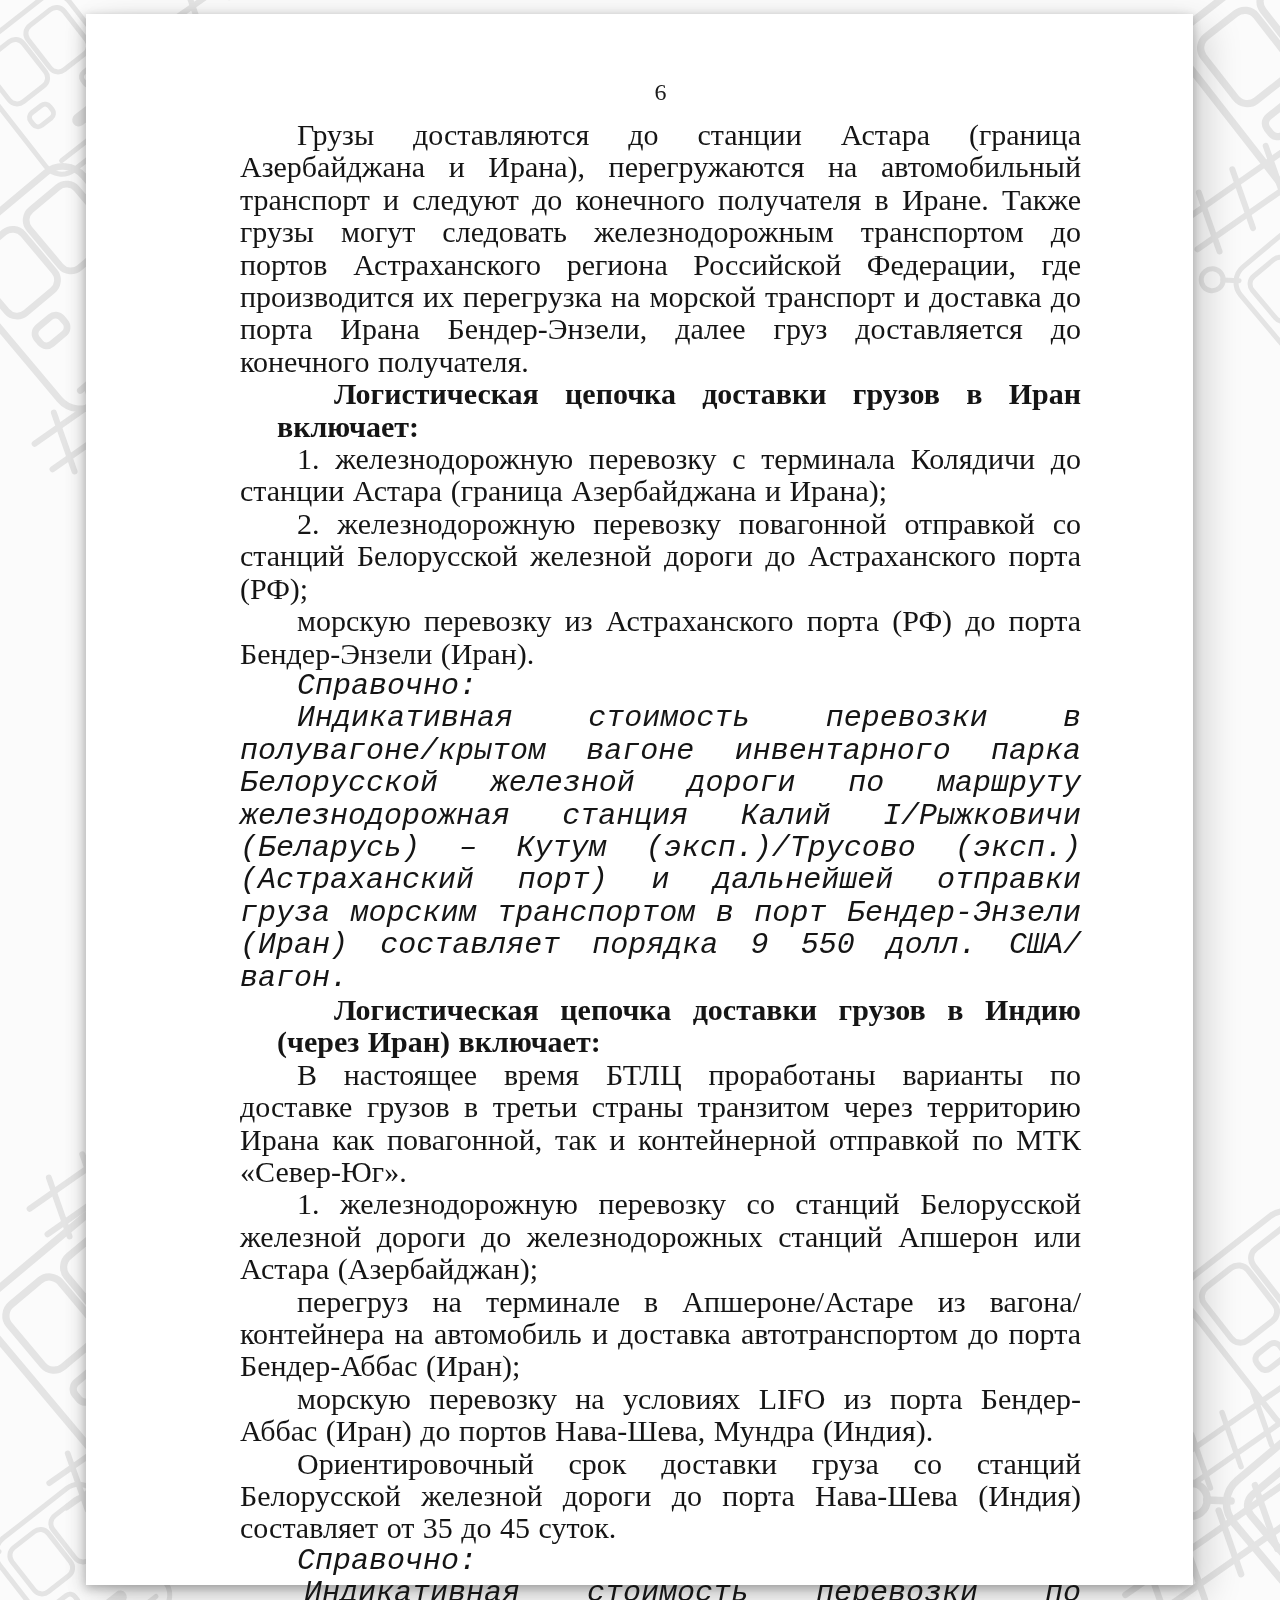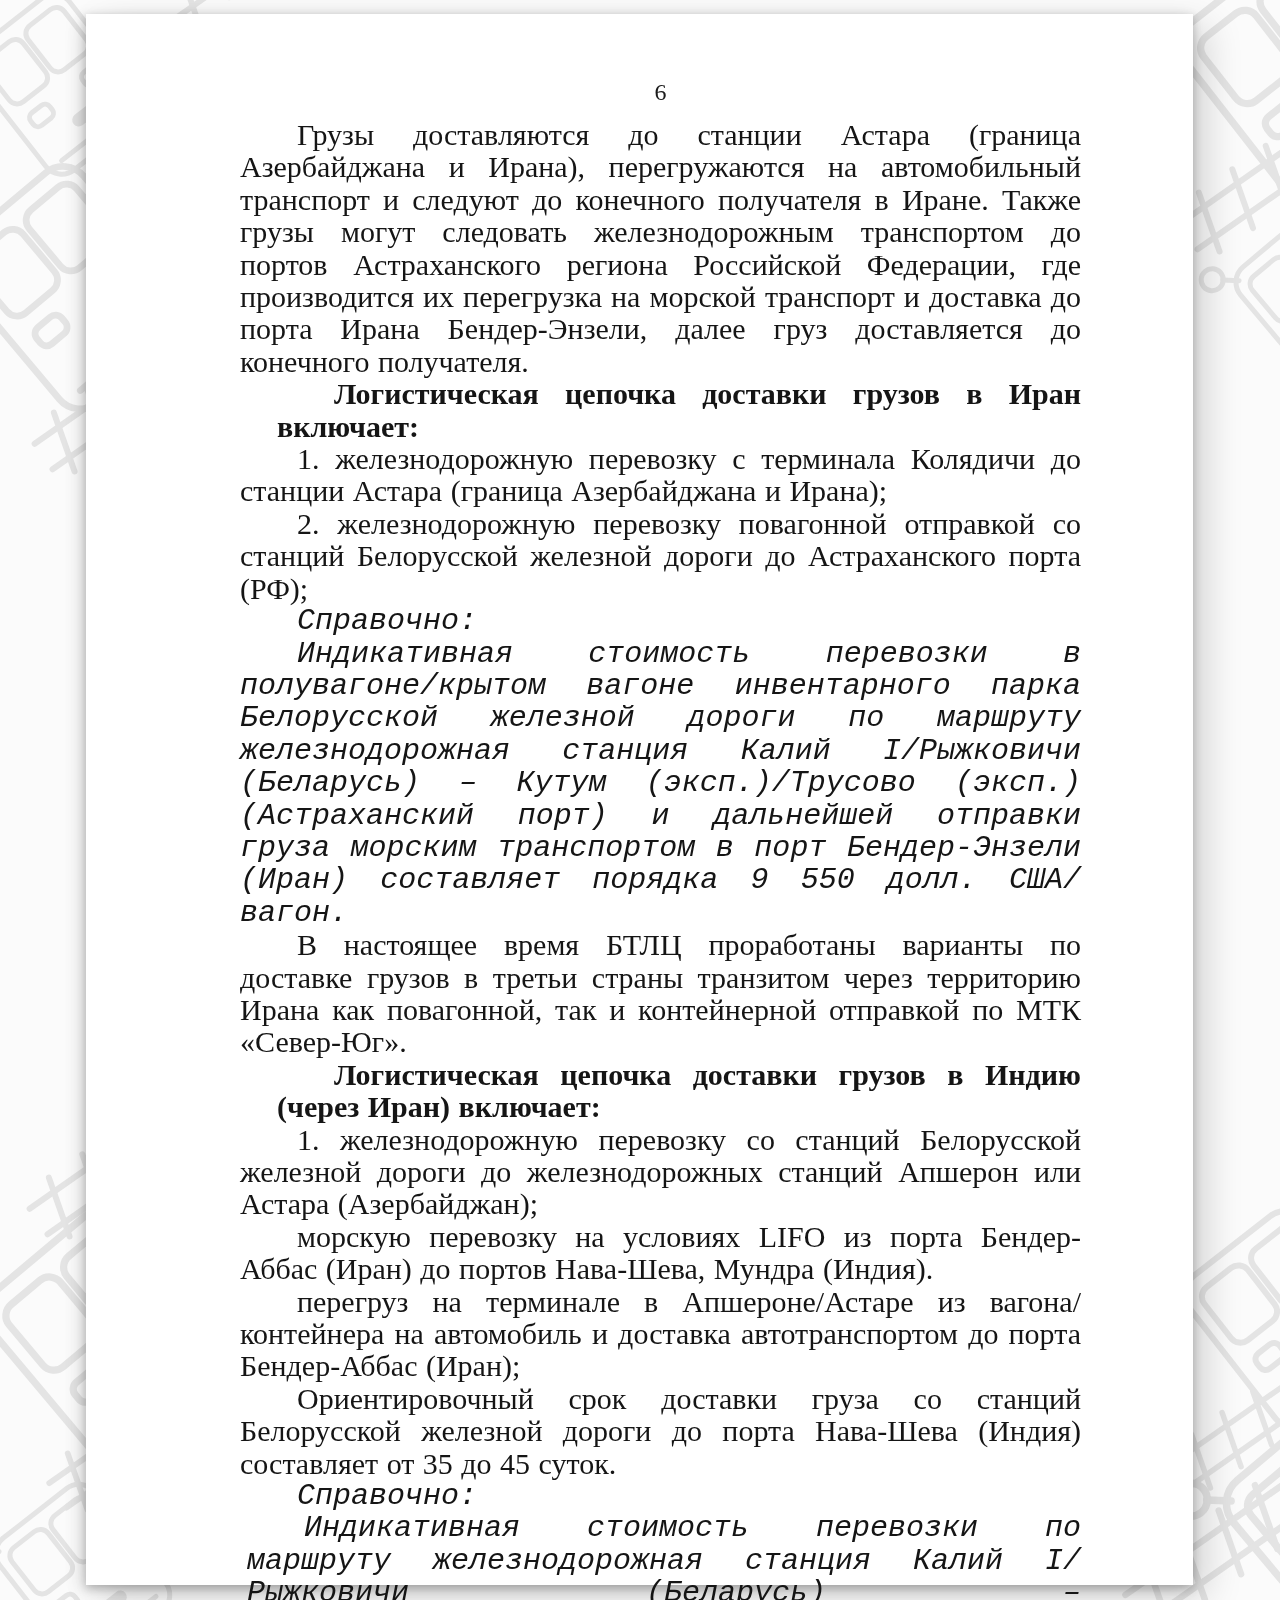--- a/index.html
+++ b/index.html
@@ -97,23 +97,24 @@
   <use href="#sym-track" transform="translate(1115 1580) rotate(-35) scale(1.3)"></use>
 </svg>
 
 <div class="sheet">
   <div class="page-number">6</div>
 
   <p class="para">Грузы доставляются до станции Астара (граница Азербайджана и Ирана), перегружаются на автомобильный транспорт и следуют до конечного получателя в Иране. Также грузы могут следовать железнодорожным транспортом до портов Астраханского региона Российской Федерации, где производится их перегрузка на морской транспорт и доставка до порта Ирана Бендер-Энзели, далее груз доставляется до конечного получателя.</p>
   <p class="para bold">Логистическая цепочка доставки грузов в Иран включает:</p>
   <p class="para">1. железнодорожную перевозку с терминала Колядичи до станции Астара (граница Азербайджана и Ирана);</p>
   <p class="para">2. железнодорожную перевозку повагонной отправкой со станций Белорусской железной дороги до Астраханского порта (РФ);</p>
+  <p class="para">морскую перевозку из Астраханского порта (РФ) до порта Бендер-Энзели (Иран).</p>
   <p class="para italic">Справочно:</p>
   <p class="para italic">Индикативная стоимость перевозки в полувагоне/крытом вагоне инвентарного парка Белорусской железной дороги по маршруту железнодорожная станция Калий I/Рыжковичи (Беларусь) – Кутум (эксп.)/Трусово (эксп.) (Астраханский порт) и дальнейшей отправки груза морским транспортом в порт Бендер-Энзели (Иран) составляет порядка 9 550 долл. США/вагон.</p>
+  <p class="para bold">Логистическая цепочка доставки грузов в Индию (через Иран) включает:</p>
   <p class="para">В настоящее время БТЛЦ проработаны варианты по доставке грузов в третьи страны транзитом через территорию Ирана как повагонной, так и контейнерной отправкой по МТК «Север-Юг».</p>
-  <p class="para bold">Логистическая цепочка доставки грузов в Индию (через Иран) включает:</p>
   <p class="para">1. железнодорожную перевозку со станций Белорусской железной дороги до железнодорожных станций Апшерон или Астара (Азербайджан);</p>
+  <p class="para">перегруз на терминале в Апшероне/Астаре из вагона/контейнера на автомобиль и доставка автотранспортом до порта Бендер-Аббас (Иран);</p>
   <p class="para">морскую перевозку на условиях LIFO из порта Бендер-Аббас (Иран) до портов Нава-Шева, Мундра (Индия).</p>
-  <p class="para">перегруз на терминале в Апшероне/Астаре из вагона/контейнера на автомобиль и доставка автотранспортом до порта Бендер-Аббас (Иран);</p>
   <p class="para">Ориентировочный срок доставки груза со станций Белорусской железной дороги до порта Нава-Шева (Индия) составляет от 35 до 45 суток.</p>
   <p class="para italic">Справочно:</p>
   <p class="para italic justify-last">Индикативная стоимость перевозки по маршруту железнодорожная станция Калий I/Рыжковичи (Беларусь) –</p>
 </div>
 
 </body></html>

